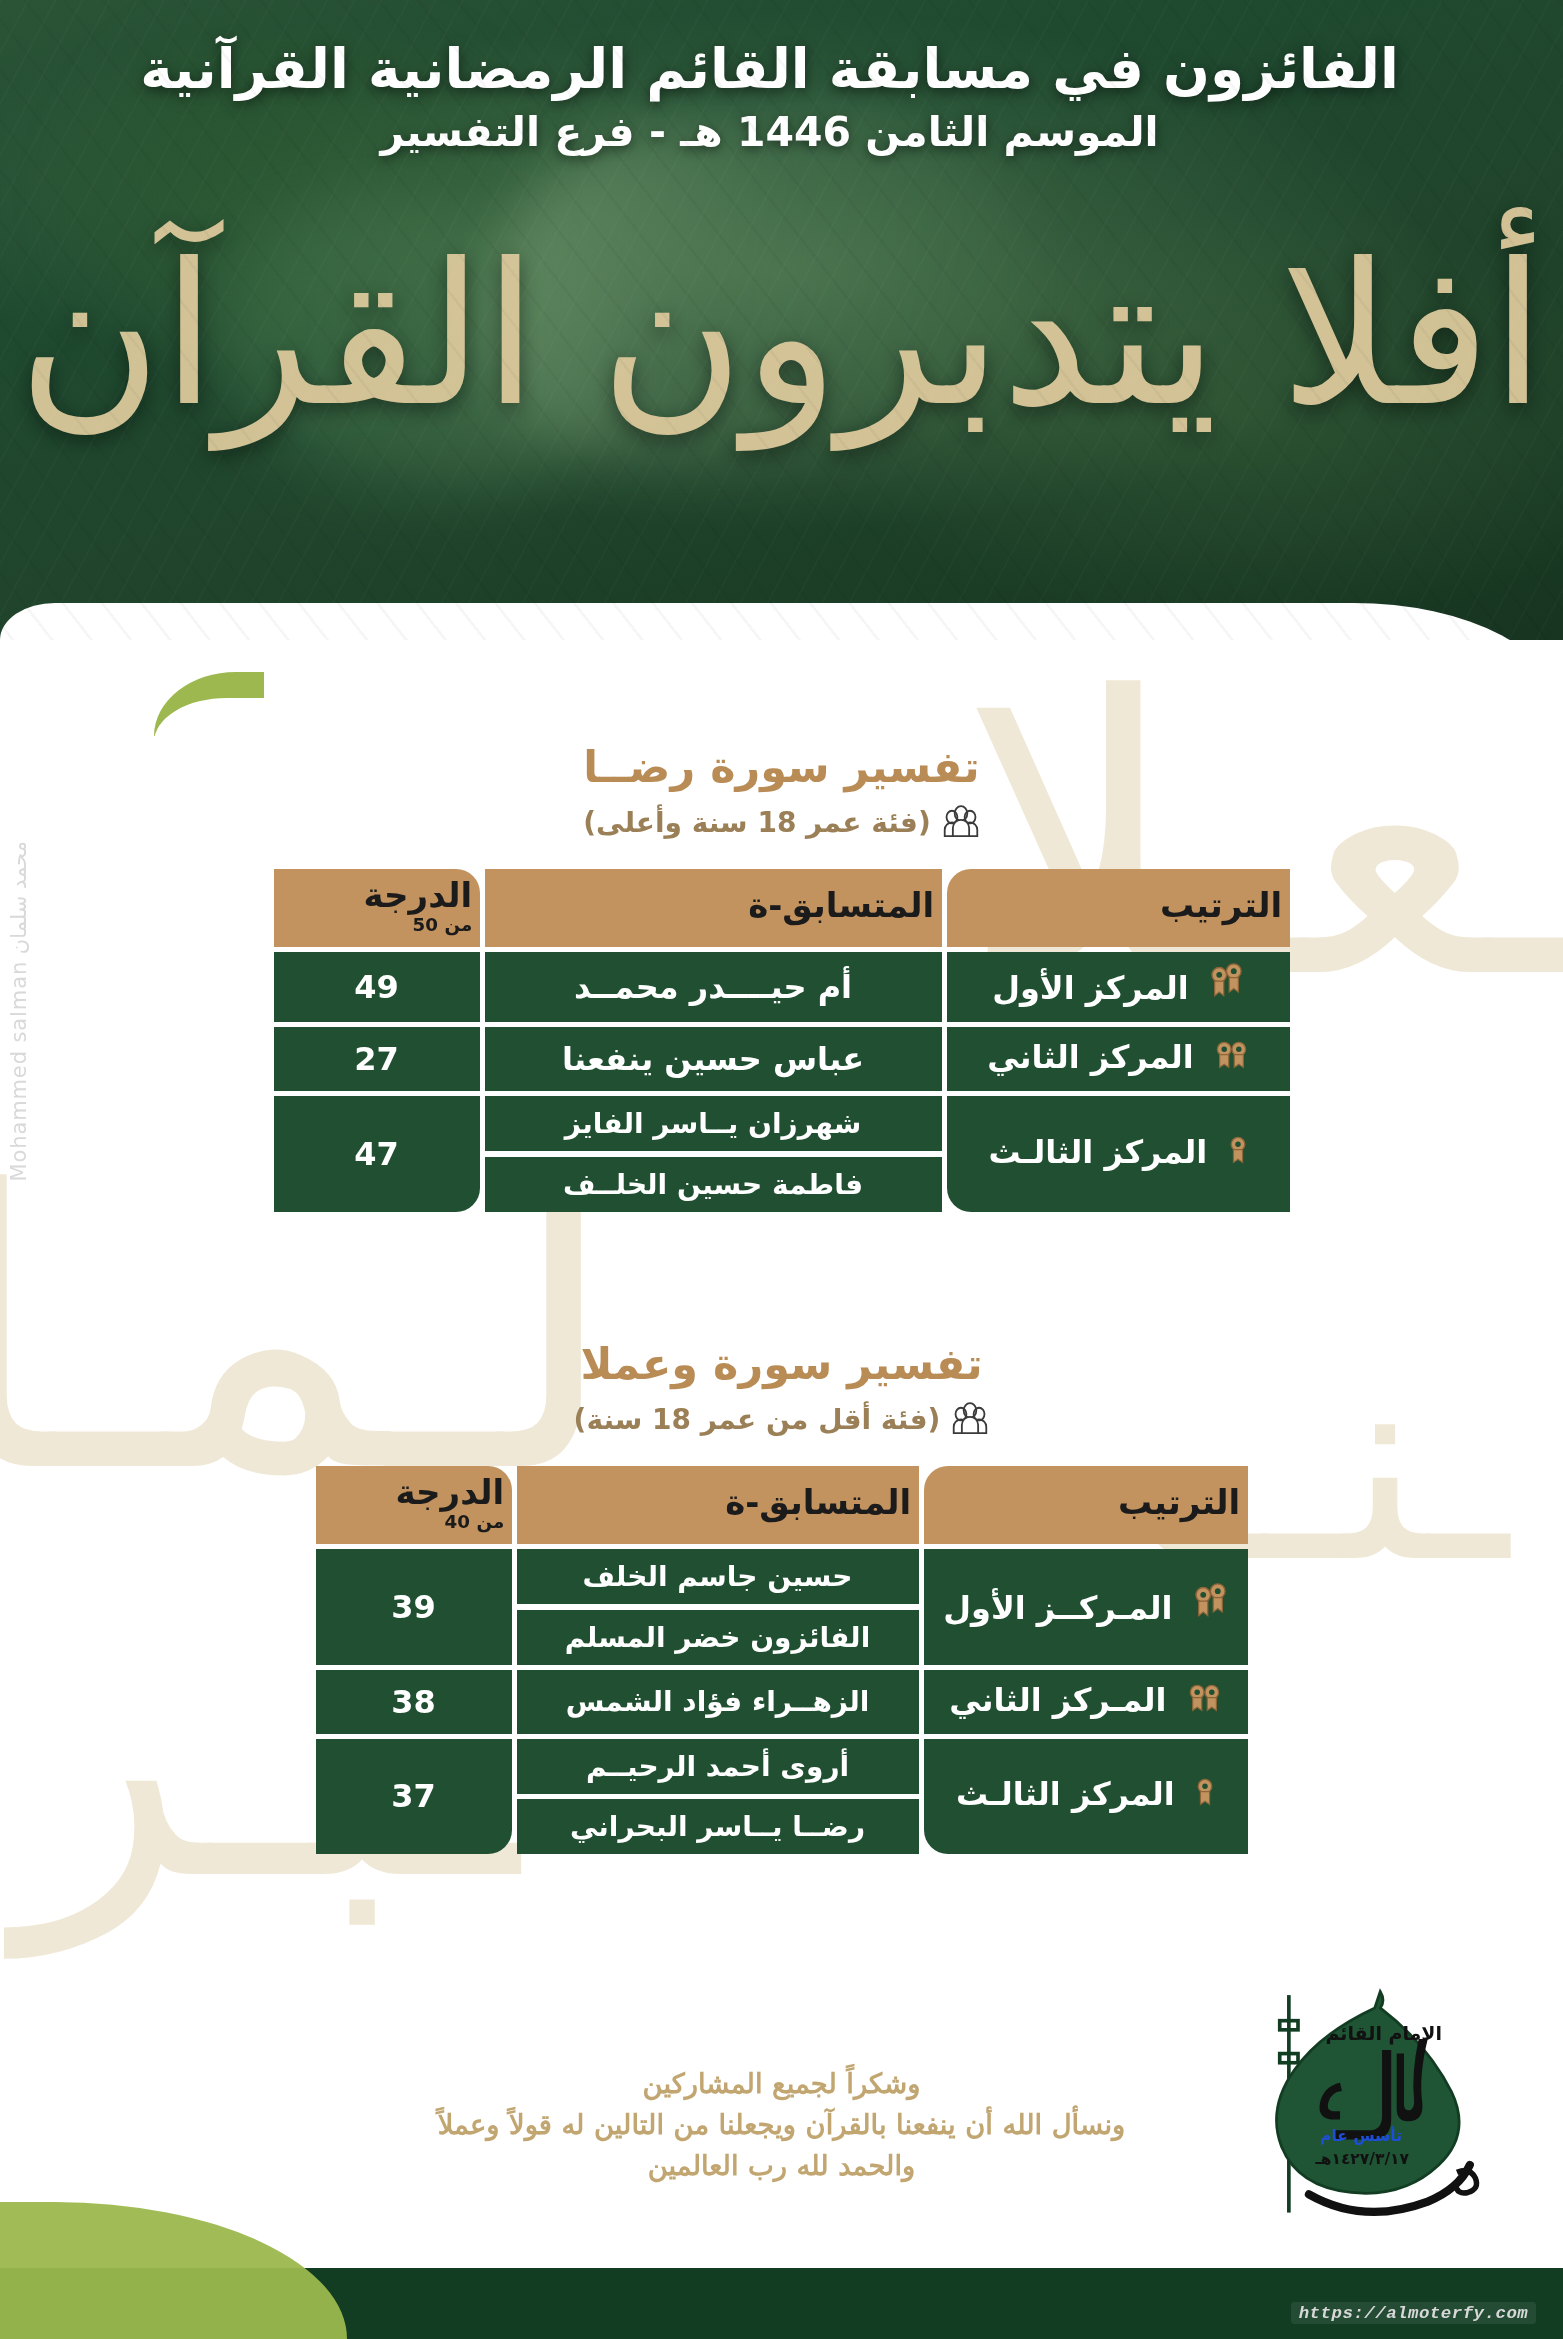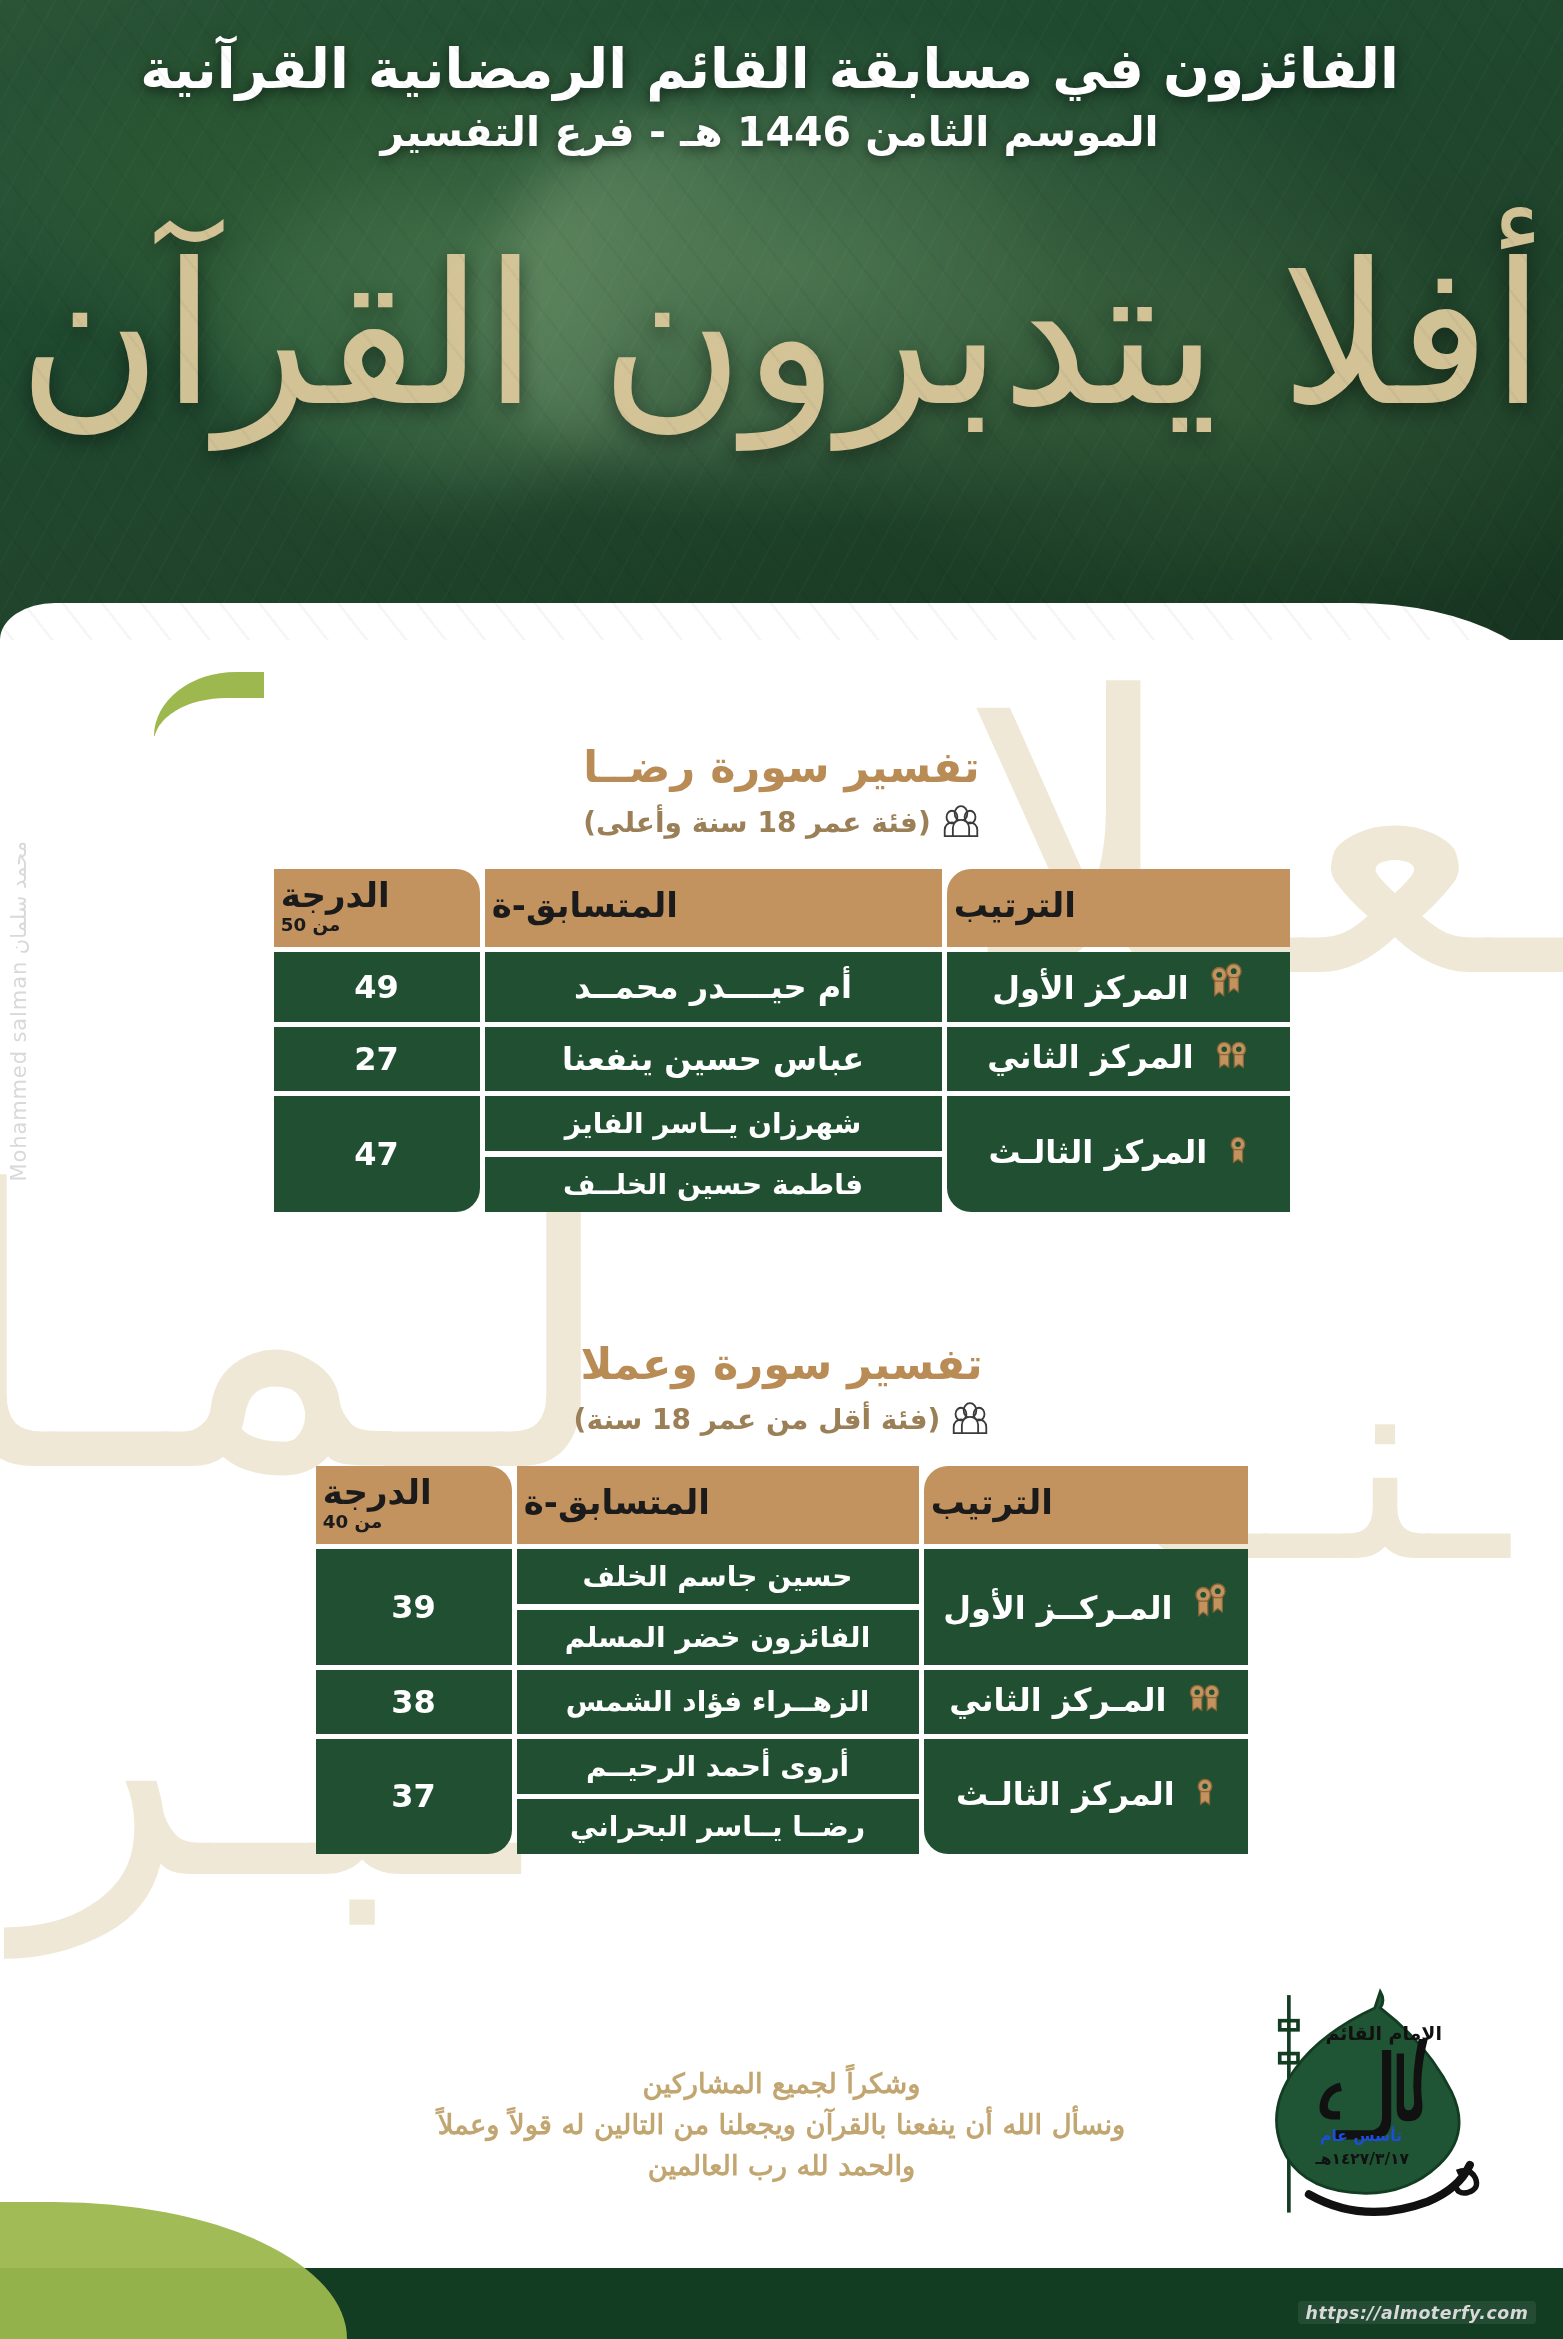--- a/index.html
+++ b/index.html
@@ -197,21 +197,21 @@
     border-spacing: 5.5px;
     direction: rtl;
     margin: 0 auto;
   }
   table.ranks th {
     background: #c2935f;
     color: #1b1b1b;
     font-size: 34px;
     font-weight: 700;
     padding: 9.1px 7.3px 12.8px 7.3px;
-    text-align: left;
+    text-align: right;
     line-height: 1.05;
   }
   table.ranks th .small {
     display: block;
     font-size: 18.3px;
     font-weight: 600;
     margin-top: 1.8px;
   }
   table.ranks th.th-rank { border-top-left-radius: 24px; }
   table.ranks th.th-score { border-top-right-radius: 24px; }
@@ -293,20 +293,21 @@
     right: 68px; top: 38px;
     font-size: 19px; color: #111; font-weight: 700; direction: rtl;
   }
 
   
   .bottom-bar {
     position: absolute;
     left: 0; bottom: 0;
     width: 1563px; height: 71px;
     background: #123d23;
+    font-family: Liberation Mono, monospace;
   }
   .bottom-bar::before{
     content:"";
     position:absolute;
     left:-128px; bottom:0;
     width: 475px; height: 137px;
     background:#9cb84e;
     border-top-right-radius: 292px 137px;
     opacity:0.95;
   }

